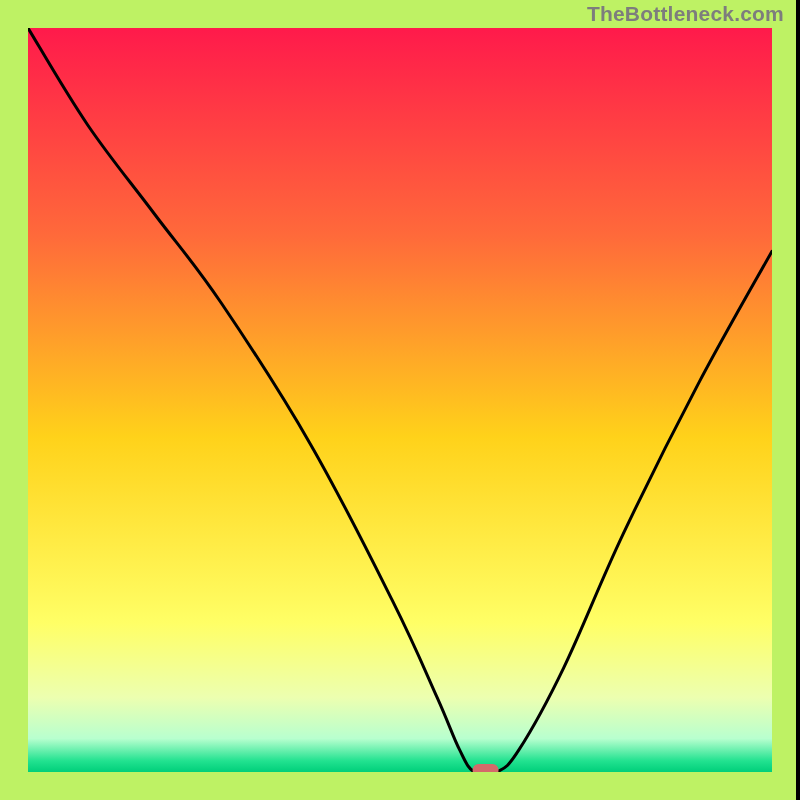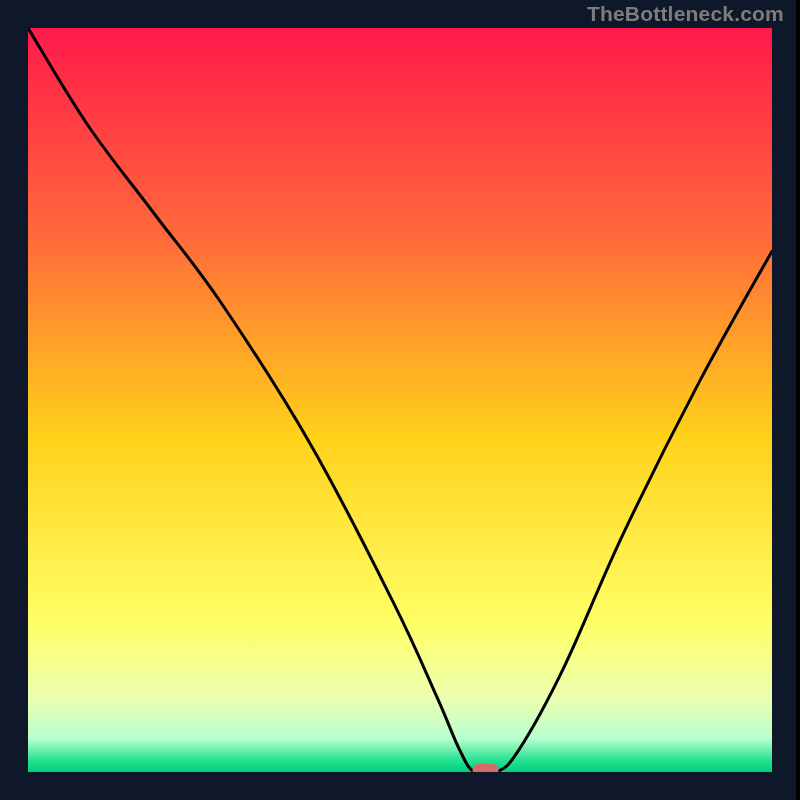--- a/index.html
+++ b/index.html
@@ -8,21 +8,21 @@
     width: 800px;
     height: 800px;
     background: #000;
     overflow: hidden;
     font-family: Arial, Helvetica, sans-serif;
   }
   .frame {
     position: relative;
     width: 796px;
     height: 800px;
-    background: #0f172a;
+    background: #bef264;
   }
   .watermark {
     position: absolute;
     top: 2px;
     right: 12px;
     color: #7d7d7d;
     font-size: 21px;
     font-weight: 600;
     letter-spacing: 0.2px;
     z-index: 10;

